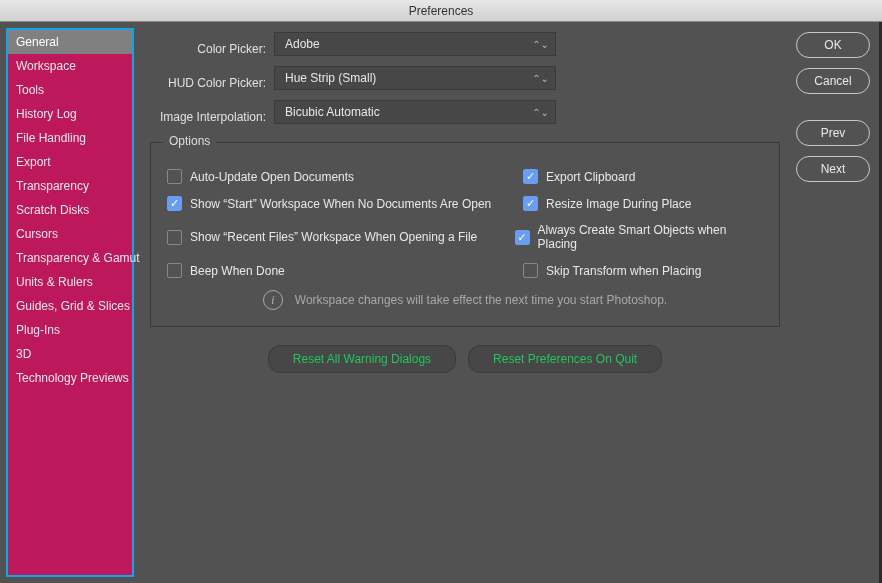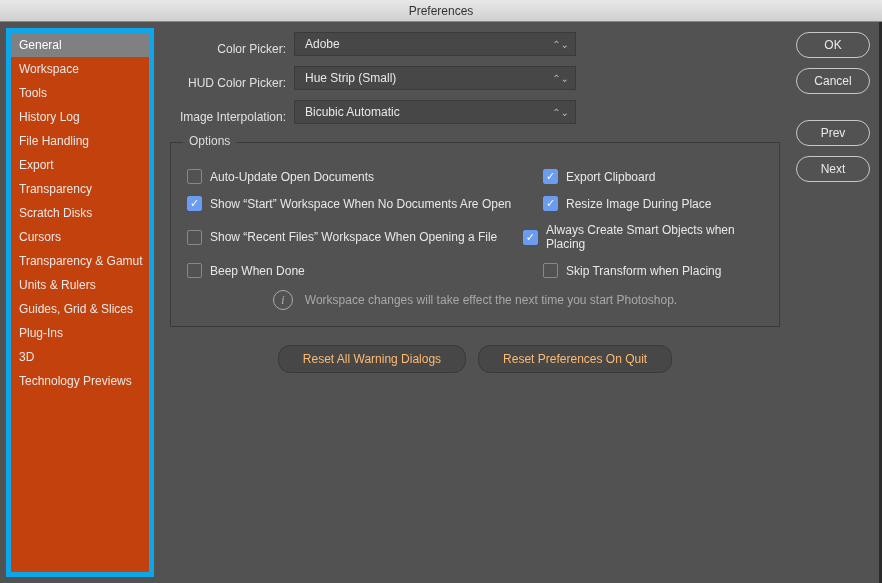--- a/index.html
+++ b/index.html
@@ -20,23 +20,23 @@
     line-height: 22px;
     font-size: 12px;
     border-bottom: 1px solid #888;
   }
   .body {
     display: flex;
     height: calc(100% - 22px);
     background: #525252;
   }
   .sidebar {
-    width: 148px;
-    background: #c2410c;
-    border: 5px solid #0ea5e9;
+    width: 128px;
+    background: #be185d;
+    border: 2px solid #0ea5e9;
     margin: 6px 0 6px 6px;
   }
   .sidebar-item {
     padding: 4px 8px;
     font-size: 12px;
     color: #e8e8e8;
     cursor: default;
     line-height: 16px;
     white-space: nowrap;
   }
@@ -169,21 +169,21 @@
   }
   .action-row {
     display: flex;
     justify-content: center;
     gap: 12px;
     margin-top: 18px;
   }
   .flat-btn {
     background: #474747;
     border: 1px solid #3a3a3a;
-    color: #fdba74;
+    color: #22c55e;
     font-size: 12px;
     padding: 6px 24px;
     border-radius: 12px;
   }
   .right-edge {
     position: absolute;
     right: 0;
     top: 22px;
     bottom: 0;
     width: 3px;

